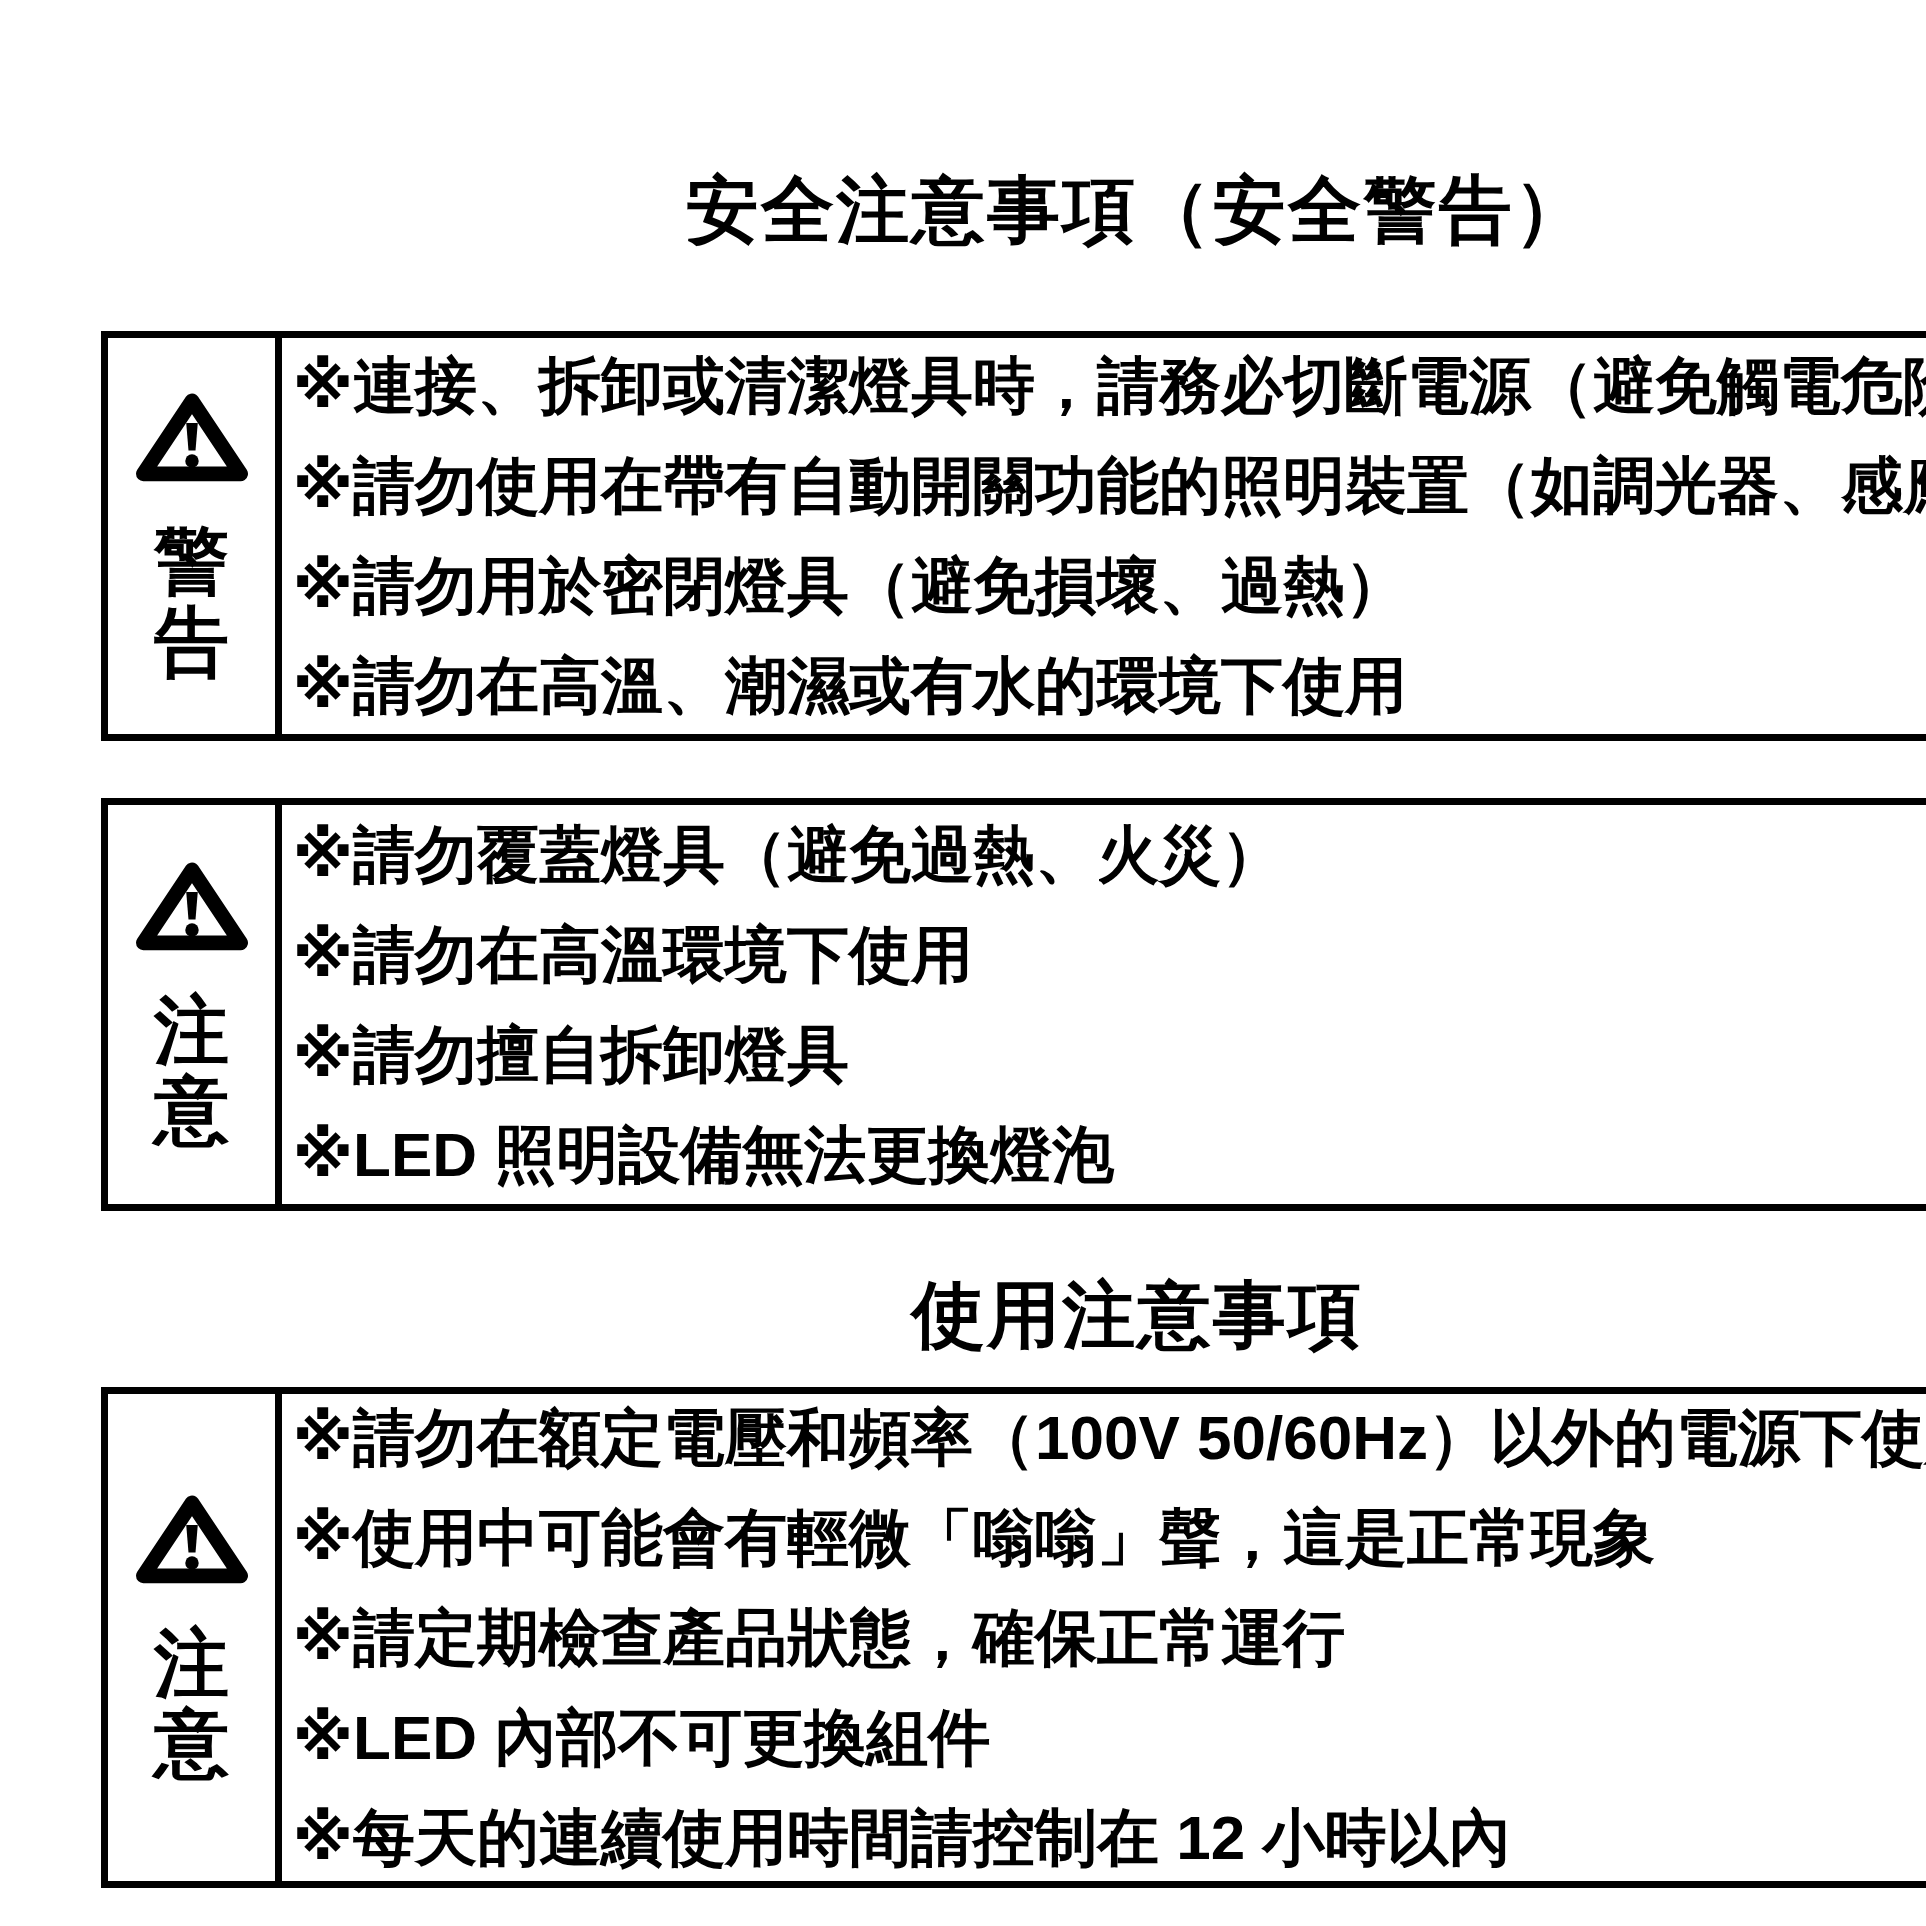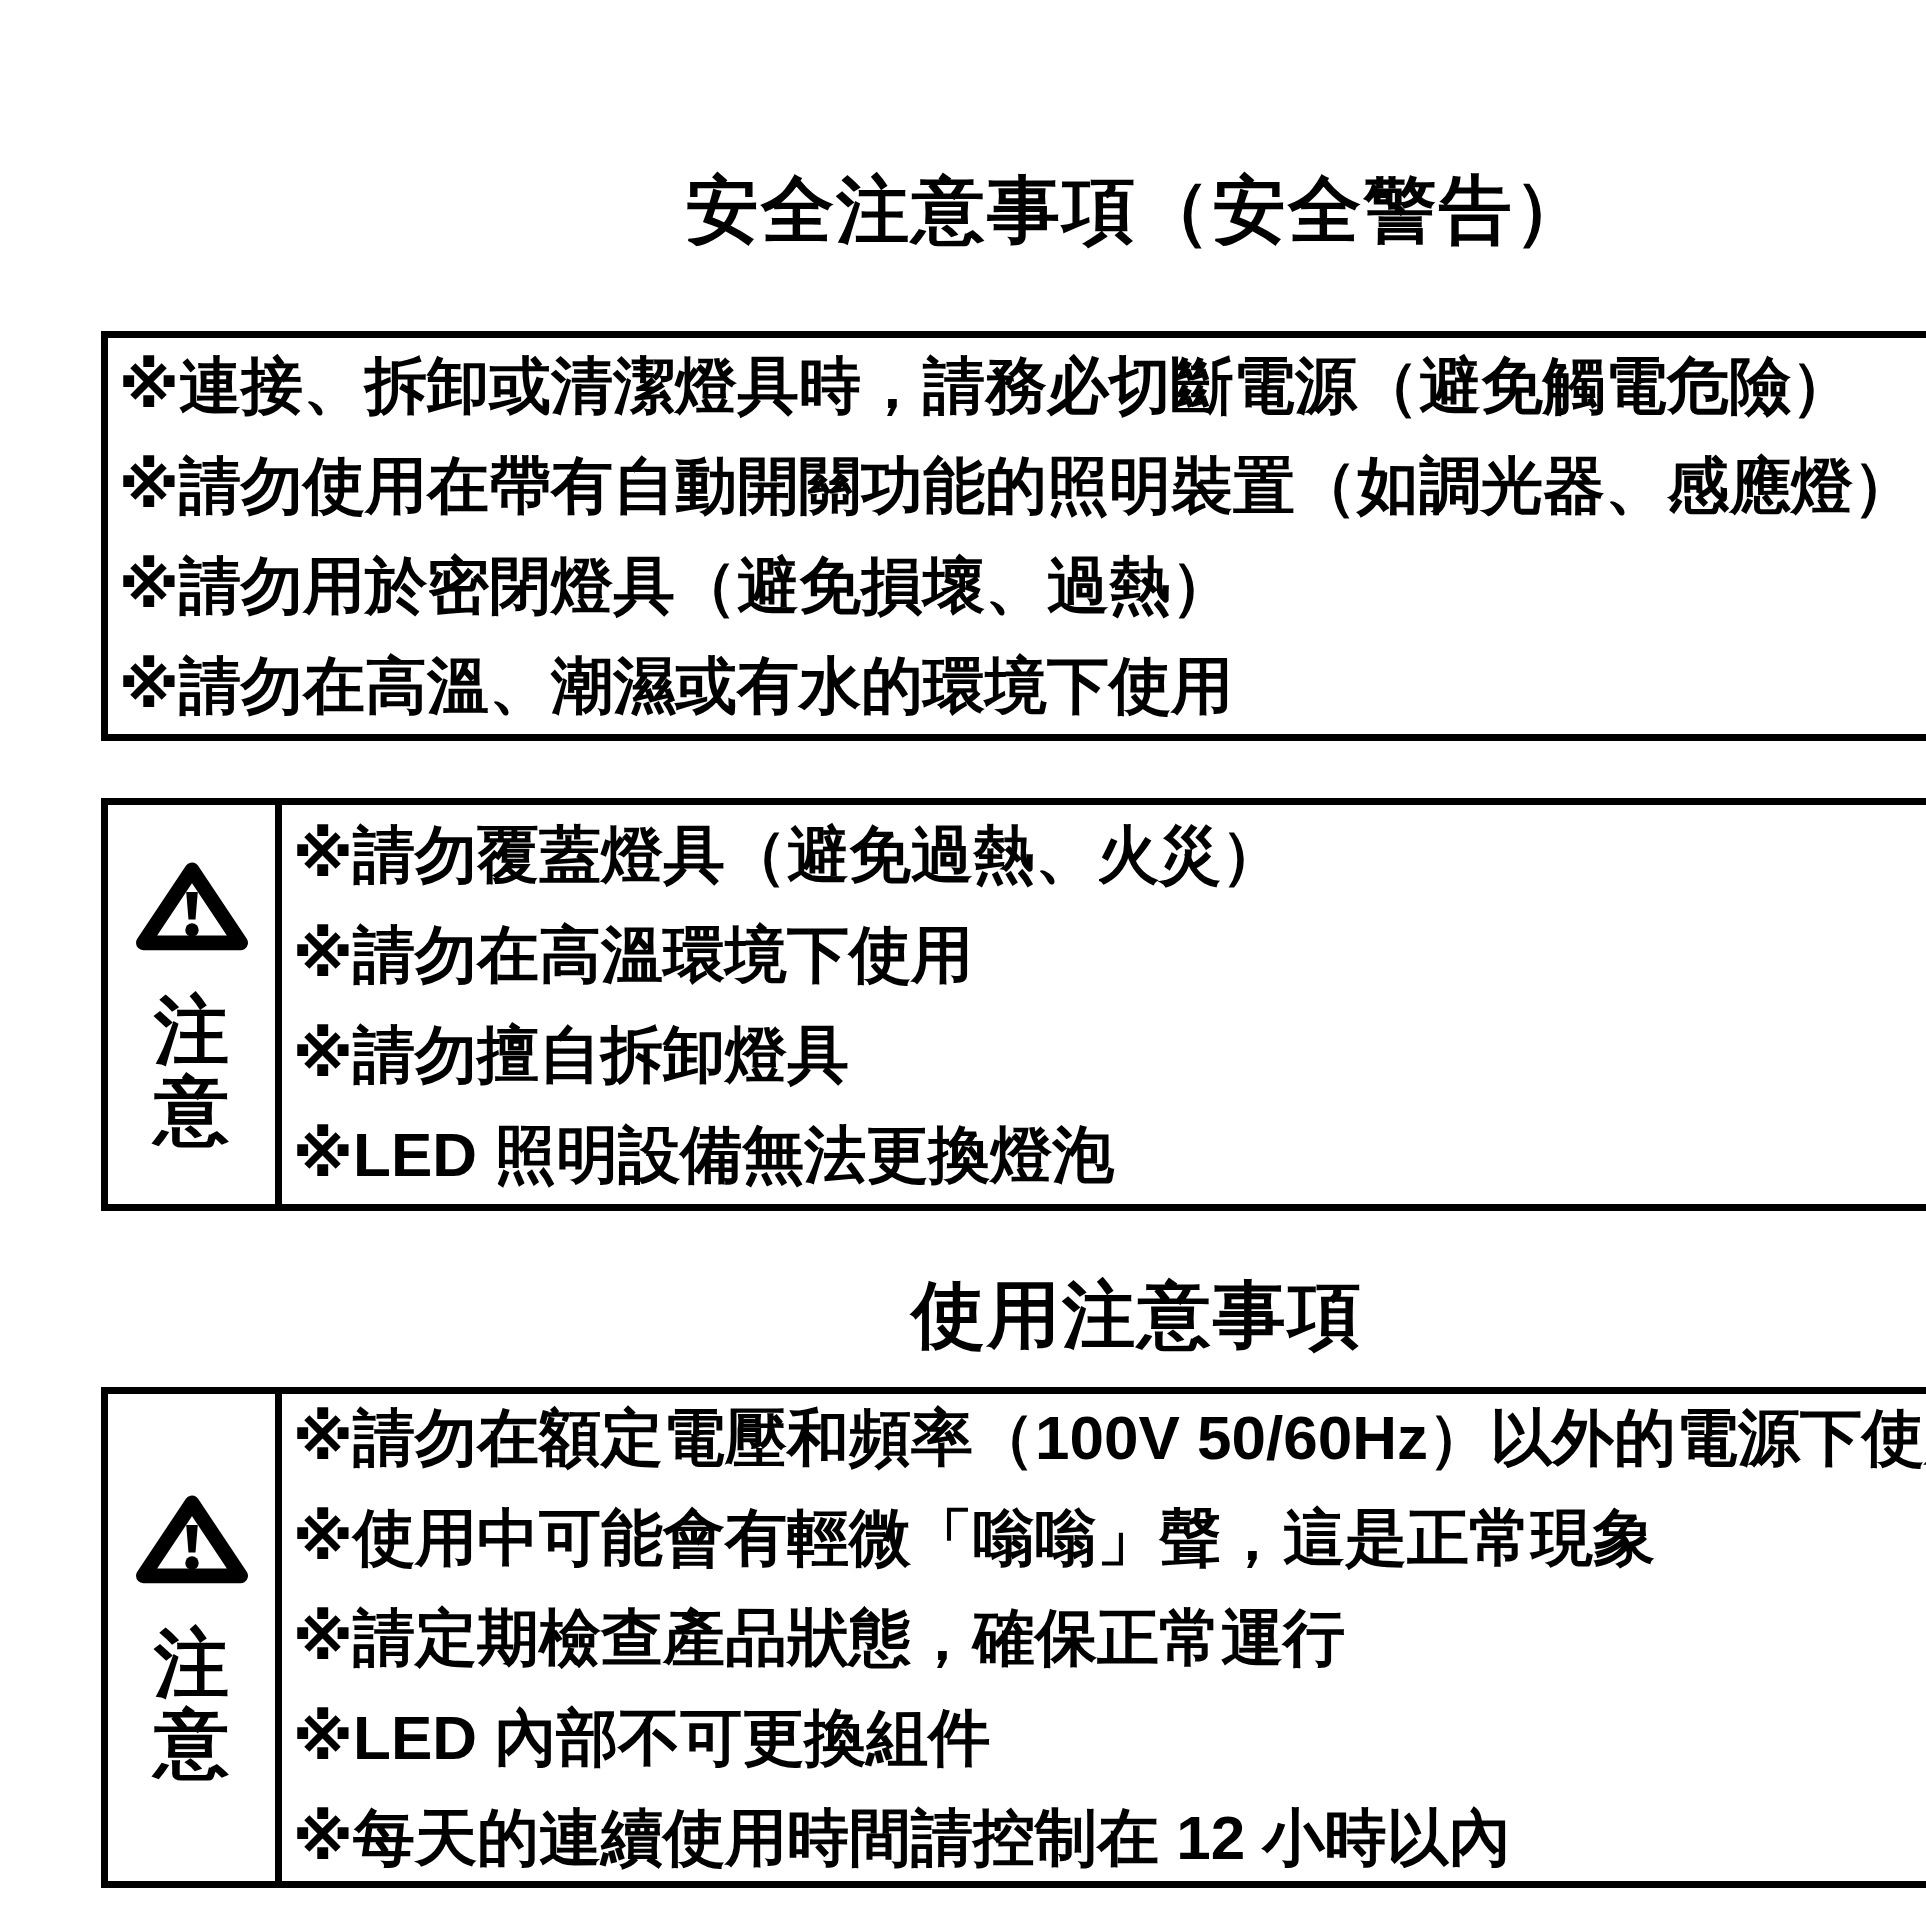--- a/index.html
+++ b/index.html
@@ -47,20 +47,26 @@
       <circle cx="180" cy="222" r="21" fill="#000"></circle>
     </g>
   </defs>
 </svg>
 
 <div class="page">
 
   <div class="title" id="title-safety">安全注意事項（安全警告）</div>
 
   <section class="box" id="box-warning">
+    <div class="label-col">
+      <svg class="tri-icon" viewBox="0 0 360 300">
+          <use href="#tri-shape"></use>
+        </svg>
+      <div class="label-text">警告</div>
+    </div>
     <div class="content">
         <div class="line">※連接、拆卸或清潔燈具時，請務必切斷電源（避免觸電危險）</div>
         <div class="line">※請勿使用在帶有自動開關功能的照明裝置（如調光器、感應燈）</div>
         <div class="line">※請勿用於密閉燈具（避免損壞、過熱）</div>
         <div class="line">※請勿在高溫、潮濕或有水的環境下使用</div>
       </div>
   </section>
 
   <section class="box" id="box-caution">
     <div class="label-col">

